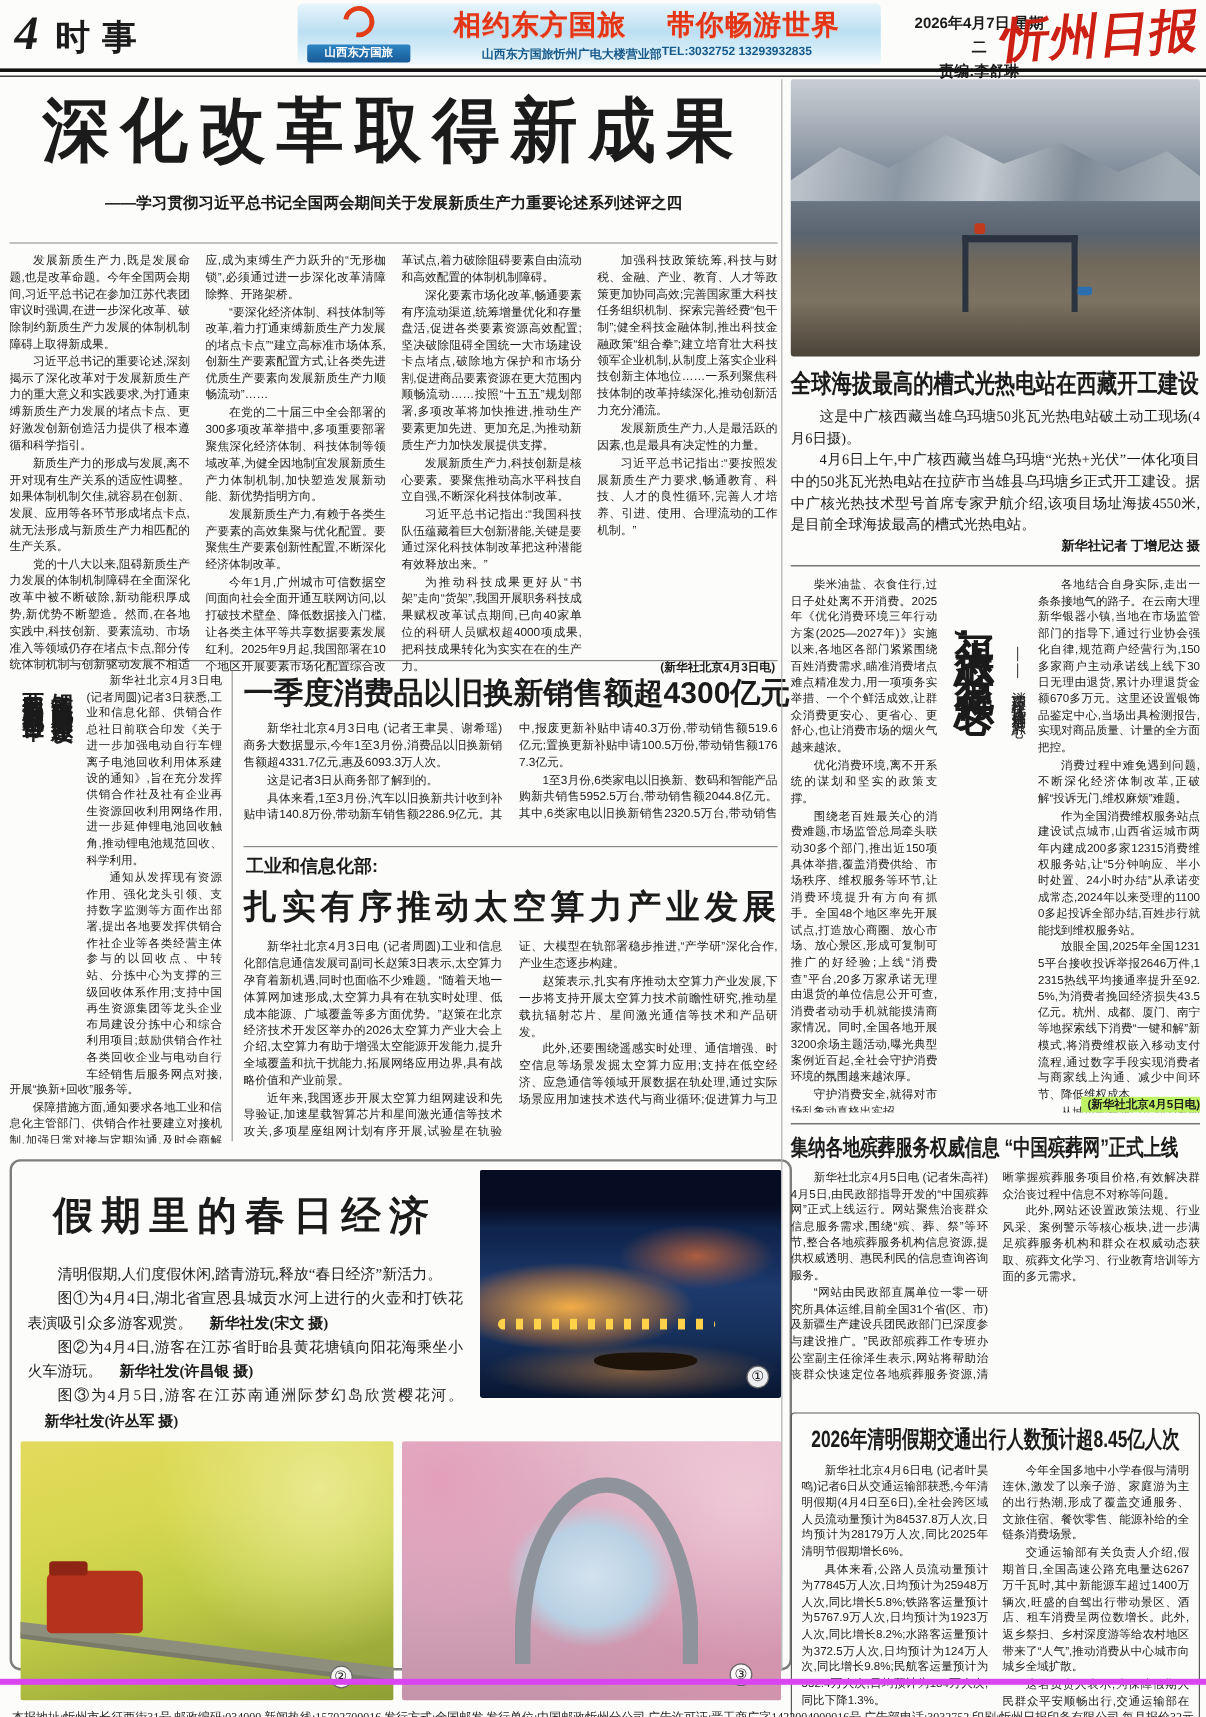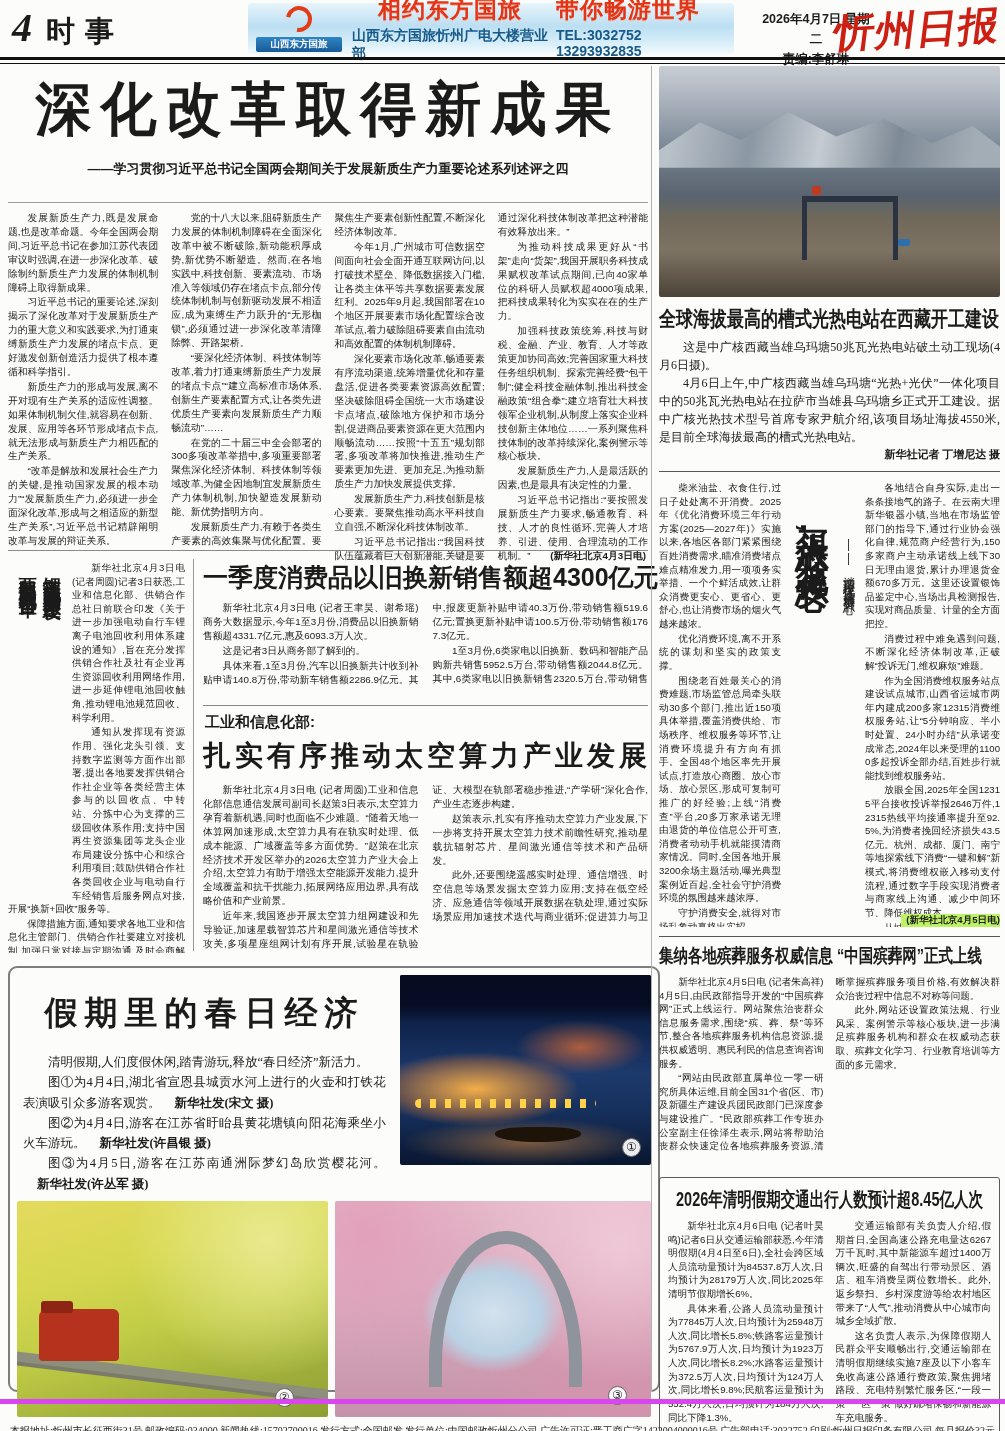--- a/index.html
+++ b/index.html
@@ -16,21 +16,21 @@
           background:linear-gradient(180deg,#e8f5fc 0%,#bcdff2 45%,#d4ecf8 75%,#f2fafd 100%);
           display:flex;align-items:center;padding:0 8px;box-sizing:border-box;gap:10px;}
   .ad-logo{width:86px;text-align:center;}
   .swirl{display:inline-block;width:18px;height:18px;border:4px solid #e23d16;border-left-color:transparent;
          border-radius:50%;transform:rotate(-35deg);}
   .ad-brand{margin-top:1px;background:linear-gradient(180deg,#2f85c4,#175a97);color:#fff;font-size:9.5px;
             font-weight:700;padding:1px 2px;border-radius:2px;white-space:nowrap;}
   .ad-main{flex:1;}
   .ad-slogans{display:flex;gap:34px;justify-content:center;font-size:23px;font-weight:900;color:#e23417;
               letter-spacing:1px;text-shadow:0 1px 0 #f7b09a;}
-  .ad-sub{display:flex;justify-content:center;font-size:14px;color:#175a8a;margin-top:2px;font-weight:700;}
+  .ad-sub{display:flex;justify-content:center;font-size:10px;color:#175a8a;margin-top:2px;font-weight:700;}
   .hdr-date{position:absolute;left:756px;top:9px;width:120px;text-align:center;font-size:12.5px;font-weight:700;line-height:1.6;}
   .hdr-masthead{position:absolute;right:6px;top:2px;font-size:40px;font-weight:900;color:#cd2015;
                 font-family:"Liberation Serif",serif;transform:skewX(-10deg) rotate(-3deg);letter-spacing:1px;}
   .hdr-rule{position:absolute;left:0;top:57px;width:1005px;height:7px;box-sizing:border-box;
             border-top:3px solid #111;border-bottom:1px solid #111;}
 
   
   #lead{position:absolute;left:8px;top:72px;width:640px;}
   .lead-head{margin:0;font-size:56px;font-weight:900;text-align:center;letter-spacing:9px;transform:scaleY(1.04);white-space:nowrap;}
   .lead-deck{font-size:13px;font-weight:700;text-align:center;margin-top:12px;padding-bottom:24px;
@@ -174,31 +174,30 @@
   </div>
 
   <div id="lead">
     <h1 class="lead-head">深化改革取得新成果</h1>
     <div class="lead-deck">——学习贯彻习近平总书记全国两会期间关于发展新质生产力重要论述系列述评之四</div>
     <div class="lead-wrap">
       <div class="lead-body jtxt">
           <p class="para">发展新质生产力,既是发展命题,也是改革命题。今年全国两会期间,习近平总书记在参加江苏代表团审议时强调,在进一步深化改革、破除制约新质生产力发展的体制机制障碍上取得新成果。</p>
           <p class="para">习近平总书记的重要论述,深刻揭示了深化改革对于发展新质生产力的重大意义和实践要求,为打通束缚新质生产力发展的堵点卡点、更好激发创新创造活力提供了根本遵循和科学指引。</p>
           <p class="para">新质生产力的形成与发展,离不开对现有生产关系的适应性调整。如果体制机制欠佳,就容易在创新、发展、应用等各环节形成堵点卡点,就无法形成与新质生产力相匹配的生产关系。</p>
-          <p class="para">“改革是解放和发展社会生产力的关键,是推动国家发展的根本动力”“发展新质生产力,必须进一步全面深化改革,形成与之相适应的新型生产关系”,习近平总书记精辟阐明改革与发展的辩证关系。</p>
           <p class="para">党的十八大以来,阻碍新质生产力发展的体制机制障碍在全面深化改革中被不断破除,新动能积厚成势,新优势不断塑造。然而,在各地实践中,科技创新、要素流动、市场准入等领域仍存在堵点卡点,部分传统体制机制与创新驱动发展不相适应,成为束缚生产力跃升的“无形枷锁”,必须通过进一步深化改革清障除弊、开路架桥。</p>
           <p class="para">“要深化经济体制、科技体制等改革,着力打通束缚新质生产力发展的堵点卡点”“建立高标准市场体系,创新生产要素配置方式,让各类先进优质生产要素向发展新质生产力顺畅流动”……</p>
           <p class="para">在党的二十届三中全会部署的300多项改革举措中,多项重要部署聚焦深化经济体制、科技体制等领域改革,为健全因地制宜发展新质生产力体制机制,加快塑造发展新动能、新优势指明方向。</p>
           <p class="para">发展新质生产力,有赖于各类生产要素的高效集聚与优化配置。要聚焦生产要素创新性配置,不断深化经济体制改革。</p>
           <p class="para">今年1月,广州城市可信数据空间面向社会全面开通互联网访问,以打破技术壁垒、降低数据接入门槛,让各类主体平等共享数据要素发展红利。2025年9月起,我国部署在10个地区开展要素市场化配置综合改革试点,着力破除阻碍要素自由流动和高效配置的体制机制障碍。</p>
           <p class="para">深化要素市场化改革,畅通要素有序流动渠道,统筹增量优化和存量盘活,促进各类要素资源高效配置;坚决破除阻碍全国统一大市场建设卡点堵点,破除地方保护和市场分割,促进商品要素资源在更大范围内顺畅流动……按照“十五五”规划部署,多项改革将加快推进,推动生产要素更加先进、更加充足,为推动新质生产力加快发展提供支撑。</p>
           <p class="para">发展新质生产力,科技创新是核心要素。要聚焦推动高水平科技自立自强,不断深化科技体制改革。</p>
           <p class="para">习近平总书记指出:“我国科技队伍蕴藏着巨大创新潜能,关键是要通过深化科技体制改革把这种潜能有效释放出来。”</p>
           <p class="para">为推动科技成果更好从“书架”走向“货架”,我国开展职务科技成果赋权改革试点期间,已向40家单位的科研人员赋权超4000项成果,把科技成果转化为实实在在的生产力。</p>
-          <p class="para">加强科技政策统筹,科技与财税、金融、产业、教育、人才等政策更加协同高效;完善国家重大科技任务组织机制、探索完善经费“包干制”;健全科技金融体制,推出科技金融政策“组合拳”;建立培育壮大科技领军企业机制,从制度上落实企业科技创新主体地位……一系列聚焦科技体制的改革持续深化,案例警示等核心板块。</p>
+          <p class="para">加强科技政策统筹,科技与财税、金融、产业、教育、人才等政策更加协同高效;完善国家重大科技任务组织机制、探索完善经费“包干制”;健全科技金融体制,推出科技金融政策“组合拳”;建立培育壮大科技领军企业机制,从制度上落实企业科技创新主体地位……一系列聚焦科技体制的改革持续深化,推动创新活力充分涌流。</p>
           <p class="para">发展新质生产力,人是最活跃的因素,也是最具有决定性的力量。</p>
           <p class="para">习近平总书记指出:“要按照发展新质生产力要求,畅通教育、科技、人才的良性循环,完善人才培养、引进、使用、合理流动的工作机制。”</p>
         </div>
       <div class="lead-dateline">(新华社北京4月3日电)</div>
     </div>
   </div>
 
   <div id="band">
     <div id="battery">
       <div class="battery-titles">
@@ -317,20 +316,21 @@
           <p class="para">“网站由民政部直属单位一零一研究所具体运维,目前全国31个省(区、市)及新疆生产建设兵团民政部门已深度参与建设推广。”民政部殡葬工作专班办公室副主任徐泽生表示,网站将帮助治丧群众快速定位各地殡葬服务资源,清晰掌握殡葬服务项目价格,有效解决群众治丧过程中信息不对称等问题。</p>
           <p class="para">此外,网站还设置政策法规、行业风采、案例警示等核心板块,进一步满足殡葬服务机构和群众在权威动态获取、殡葬文化学习、行业教育培训等方面的多元需求。</p>
         </div>
     </div>
 
     <div id="qingming">
       <div class="qm-head">2026年清明假期交通出行人数预计超8.45亿人次</div>
       <div class="qm-body jtxt">
           <p class="para">新华社北京4月6日电 (记者叶昊鸣)记者6日从交通运输部获悉,今年清明假期(4月4日至6日),全社会跨区域人员流动量预计为84537.8万人次,日均预计为28179万人次,同比2025年清明节假期增长6%。</p>
           <p class="para">具体来看,公路人员流动量预计为77845万人次,日均预计为25948万人次,同比增长5.8%;铁路客运量预计为5767.9万人次,日均预计为1923万人次,同比增长8.2%;水路客运量预计为372.5万人次,日均预计为124万人次,同比增长9.8%;民航客运量预计为552.4万人次,日均预计为184万人次,同比下降1.3%。</p>
+          <p class="para">今年全国多地中小学春假与清明连休,激发了以亲子游、家庭游为主的出行热潮,形成了覆盖交通服务、文旅住宿、餐饮零售、能源补给的全链条消费场景。</p>
           <p class="para">交通运输部有关负责人介绍,假期首日,全国高速公路充电量达6267万千瓦时,其中新能源车超过1400万辆次,旺盛的自驾出行带动景区、酒店、租车消费呈两位数增长。此外,返乡祭扫、乡村深度游等给农村地区带来了“人气”,推动消费从中心城市向城乡全域扩散。</p>
           <p class="para">这名负责人表示,为保障假期人民群众平安顺畅出行,交通运输部在清明假期继续实施7座及以下小客车免收高速公路通行费政策,聚焦拥堵路段、充电特别繁忙服务区,“一段一策”“一区一策”做好疏堵保畅和新能源车充电服务。</p>
         </div>
     </div>
   </div>
 
   <div id="footer">
     <div class="foot-line">
         <span>本报地址:忻州市长征西街31号</span>
         <span>邮政编码:034000</span>

